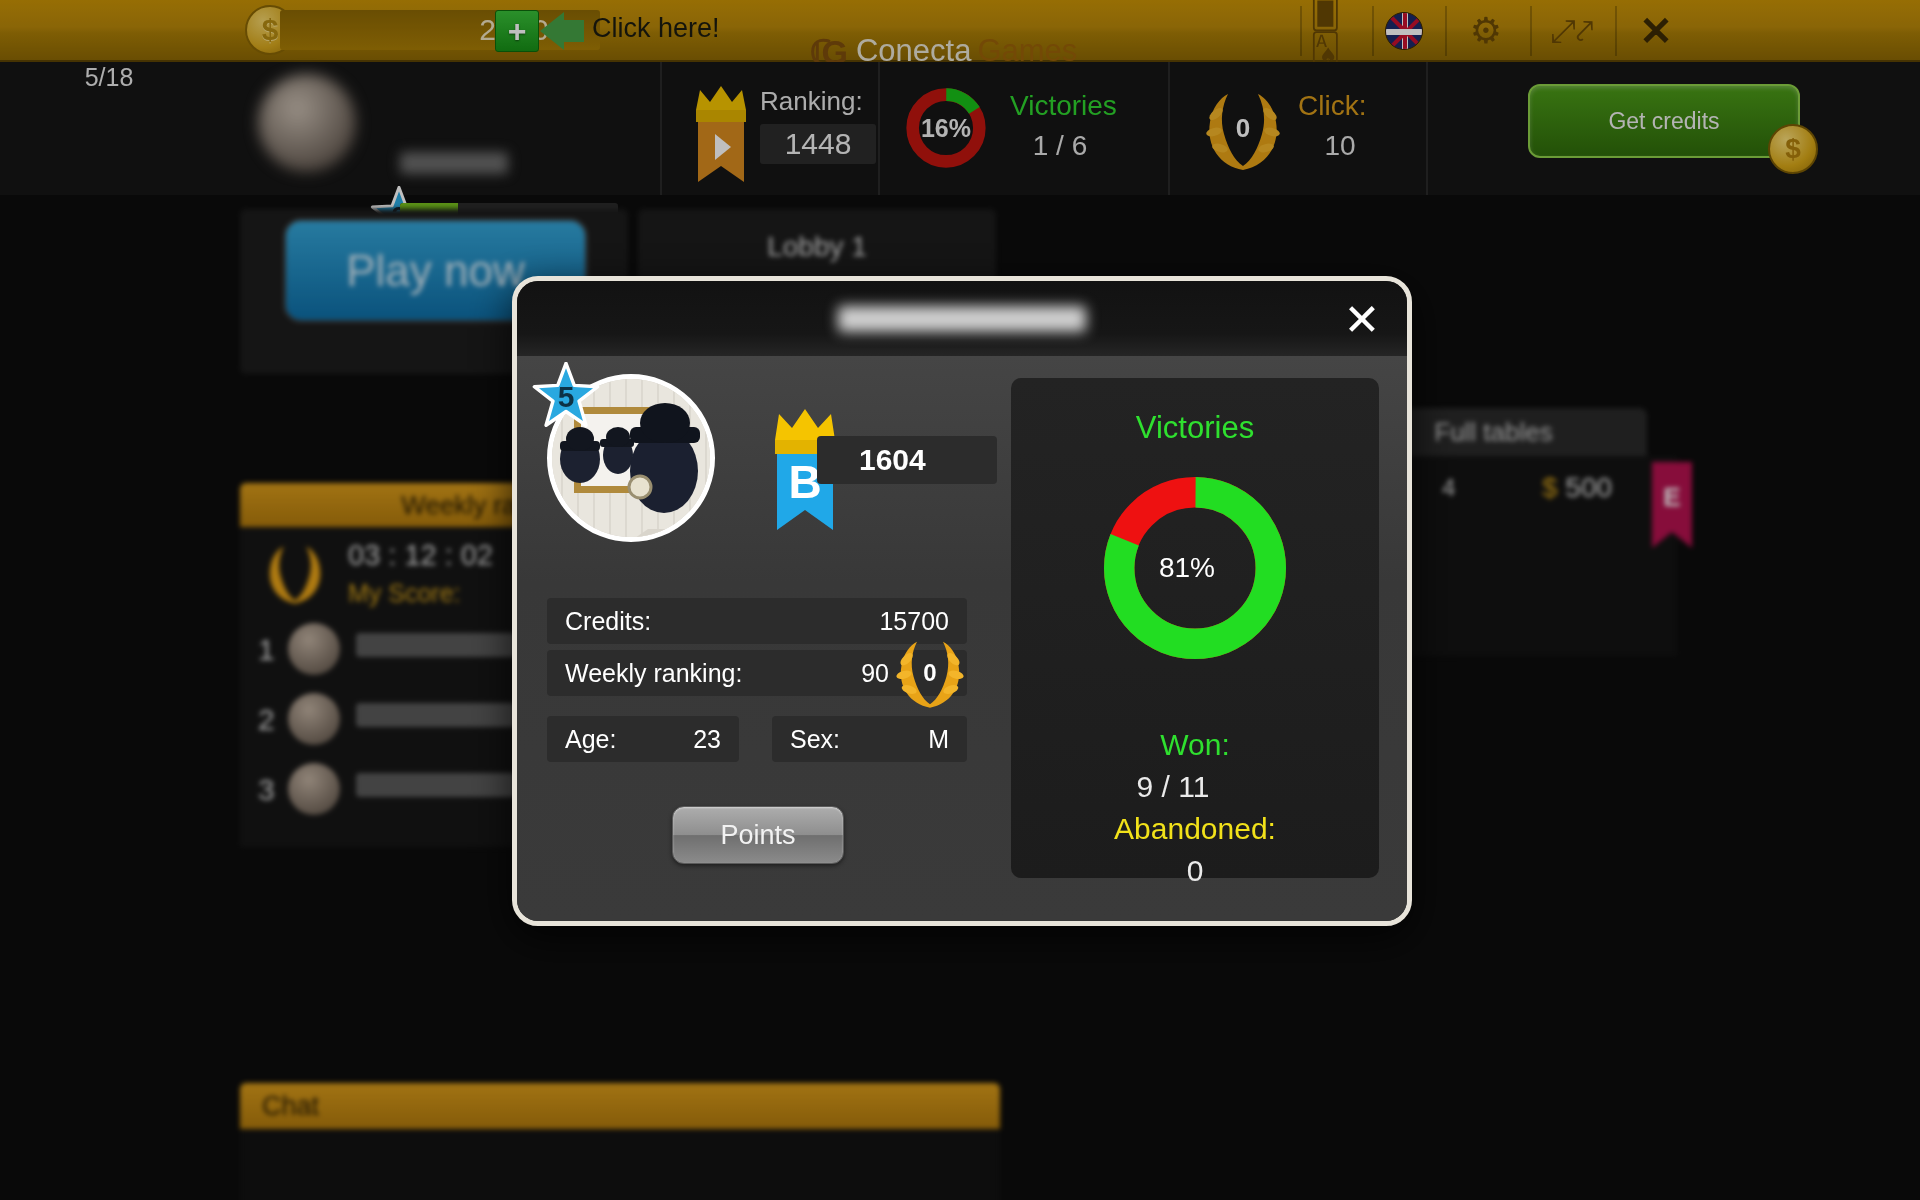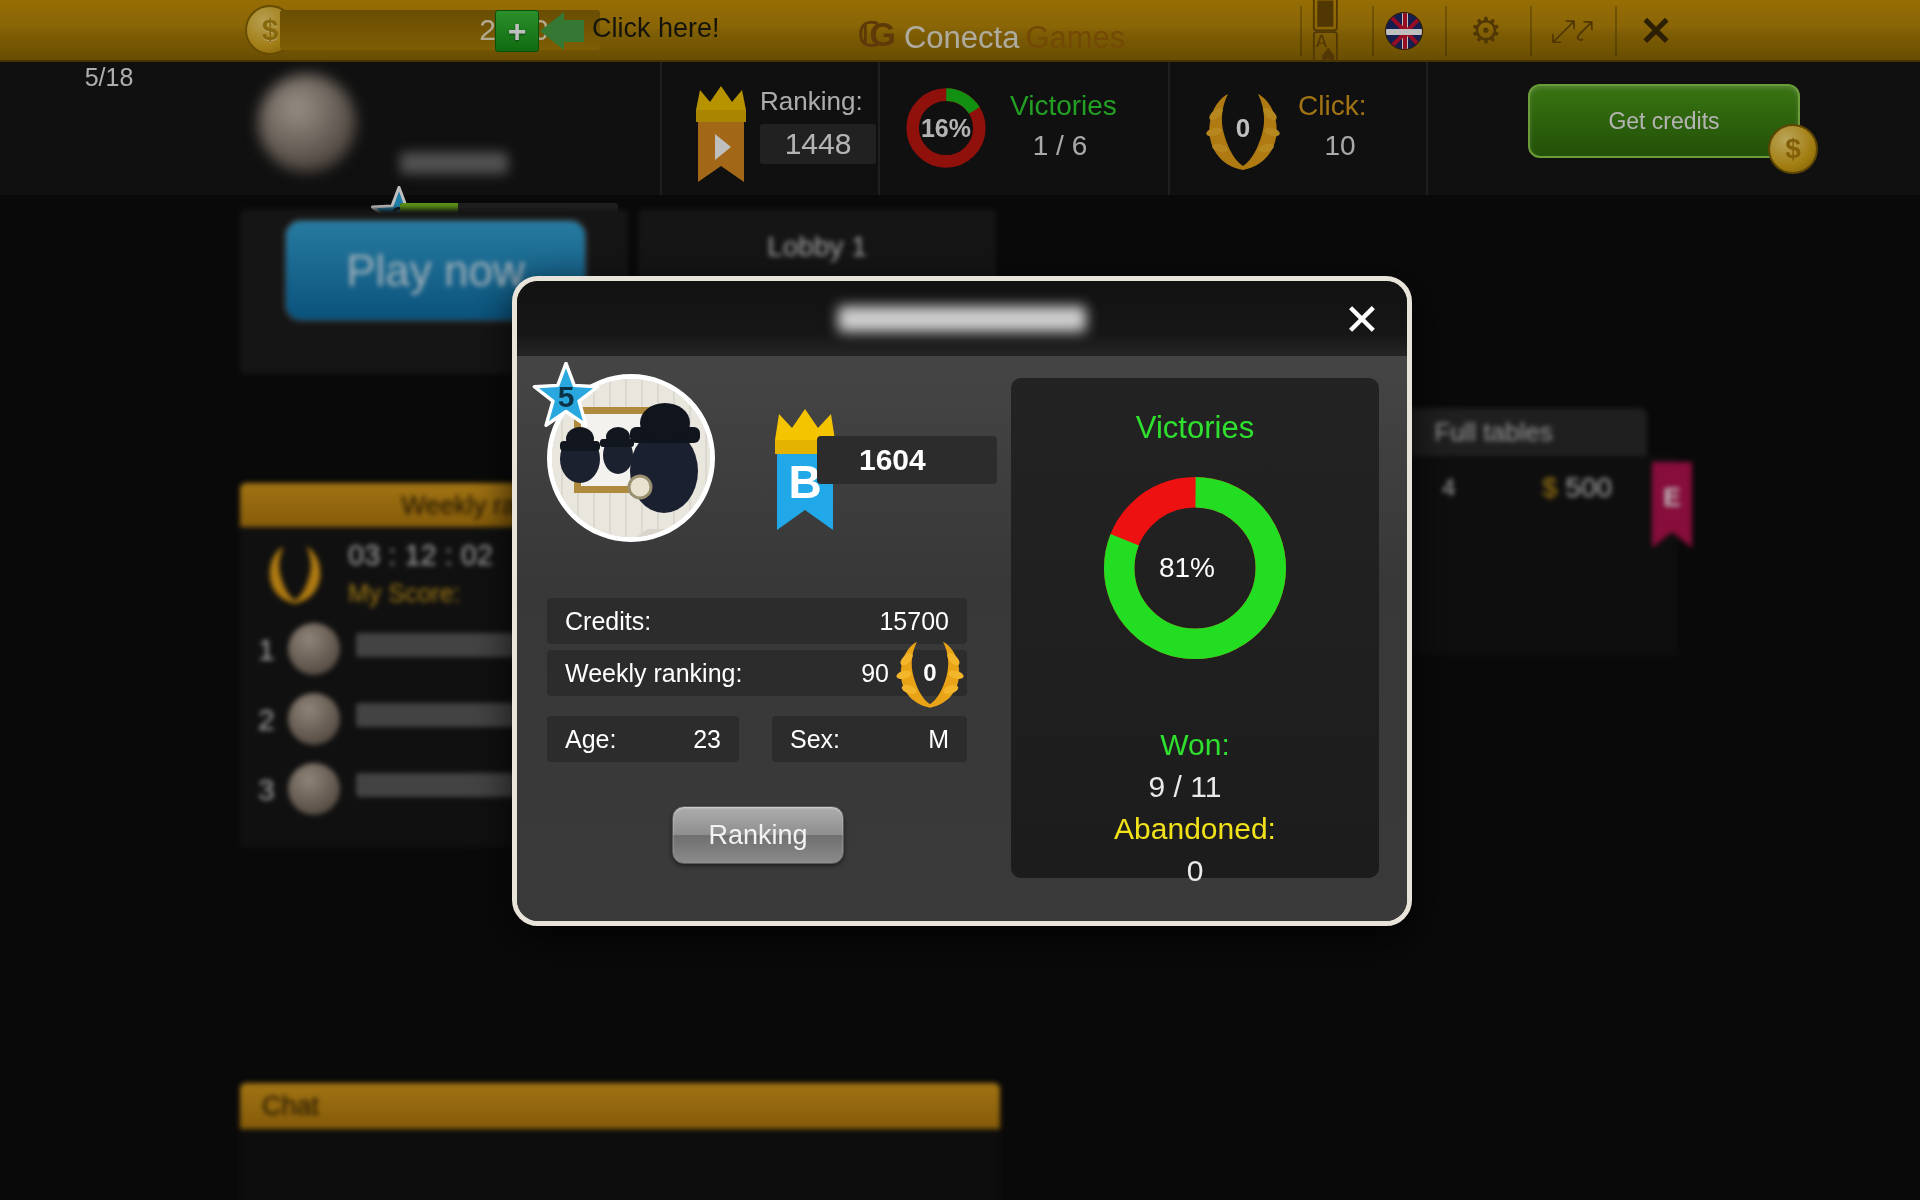--- a/index.html
+++ b/index.html
@@ -46,21 +46,21 @@
     position:absolute; left:540px; top:12px; width:0; height:0;
     border-top:19px solid transparent; border-bottom:19px solid transparent;
     border-right:24px solid #46a046;
   }
   .arrow-tail {
     position:absolute; left:562px; top:20px; width:22px; height:22px; background:#46a046;
   }
   .click-here {
     position:absolute; left:592px; top:13px; color:#1b1b10; font-size:27px;
   }
-  .brand { position:absolute; left:810px; top:10px; display:flex; align-items:flex-end; gap:6px;margin-left:48px; }
+  .brand { position:absolute; left:810px; top:28px; display:flex; align-items:center; gap:6px; }
   .brand-logo { font-size:34px; color:#7e4e0c; letter-spacing:-10px; margin-right:12px; font-weight:bold;}
   .brand-conecta { color:#e9e4d4; font-size:31px; }
   .brand-games { color:#9a6208; font-size:31px; }
 
   .topdivider { position:absolute; top:6px; width:2px; height:50px; background:rgba(0,0,0,.22); }
   .topicon {
     position:absolute; top:8px; width:48px; height:46px;
     display:flex; align-items:center; justify-content:center; color:#6b4a05;
   }
   .flagcircle {
@@ -294,21 +294,21 @@
     position:absolute; left:494px; top:22px; width:368px; height:500px;
     background: linear-gradient(to bottom,#232323,#1c1c1c);
     border-radius:10px;
   }
   .vic-title { position:absolute; left:0; top:32px; width:368px; text-align:center;
     color:#2fe02f; font-size:31px; }
   .vic-donut { position:absolute; left:84px; top:90px; width:200px; height:200px; }
   .vic-pct { position:absolute; left:76px; top:90px; width:200px; height:200px;
     display:flex;align-items:center;justify-content:center; color:#ffffff; font-size:28px; font-weight:normal; }
   .vic-won-lbl { position:absolute; left:0; top:350px; width:368px; text-align:center; color:#2fe02f; font-size:30px; }
-  .vic-won-val { position:absolute; left:12px; top:392px; width:324px; text-align:center; color:#eaeaea; font-size:30px; }
+  .vic-won-val { position:absolute; left:0; top:392px; width:324px; text-align:center; color:#eaeaea; font-size:30px; }
   .vic-ab-lbl { position:absolute; left:0; top:434px; width:368px; text-align:center; color:#f2e21a; font-size:30px; }
   .vic-ab-val { position:absolute; left:0; top:476px; width:368px; text-align:center; color:#eaeaea; font-size:30px; }
 </style>
 </head>
 <body>
 
 <div id="app">
 
   <div class="topbar">
     <div class="coin-chip">$</div>
@@ -566,21 +566,21 @@
       <div class="inforow row-age">
         <span>Age:</span>
         <span class="val">23</span>
       </div>
 
       <div class="inforow row-sex">
         <span>Sex:</span>
         <span class="val">M</span>
       </div>
 
-      <div class="report-btn">Ranking</div>
+      <div class="report-btn">Points</div>
 
       <div class="vic-panel">
         <div class="vic-title">Victories</div>
         <div class="vic-donut">
           <svg viewBox="0 0 42 42" width="200" height="200">
             <circle cx="21" cy="21" r="15.9155" fill="transparent" stroke="#ee1111" stroke-width="6.4"></circle>
             <circle cx="21" cy="21" r="15.9155" fill="transparent" stroke="#22dd22" stroke-width="6.4" stroke-dasharray="81 19" stroke-dashoffset="25"></circle>
           </svg>
         </div>
         <div class="vic-pct">81%</div>

